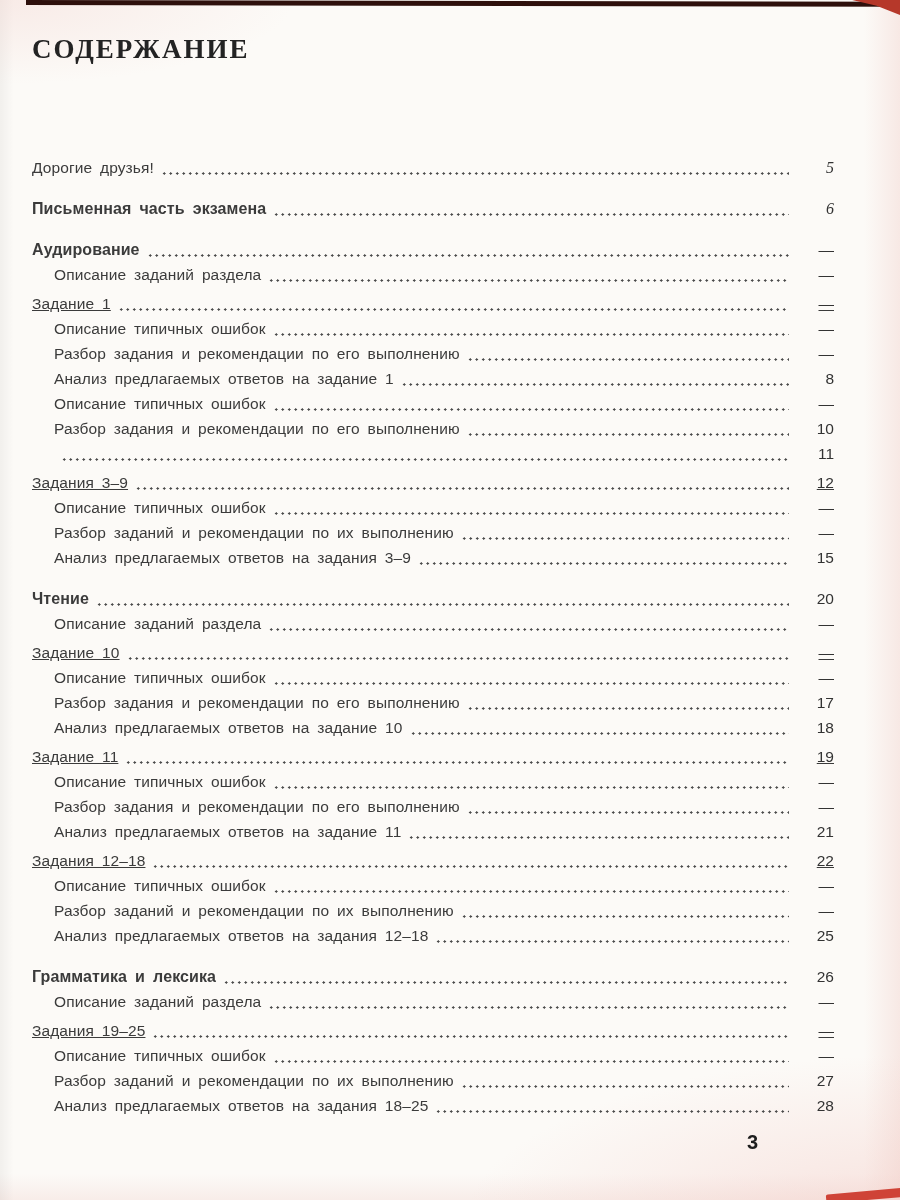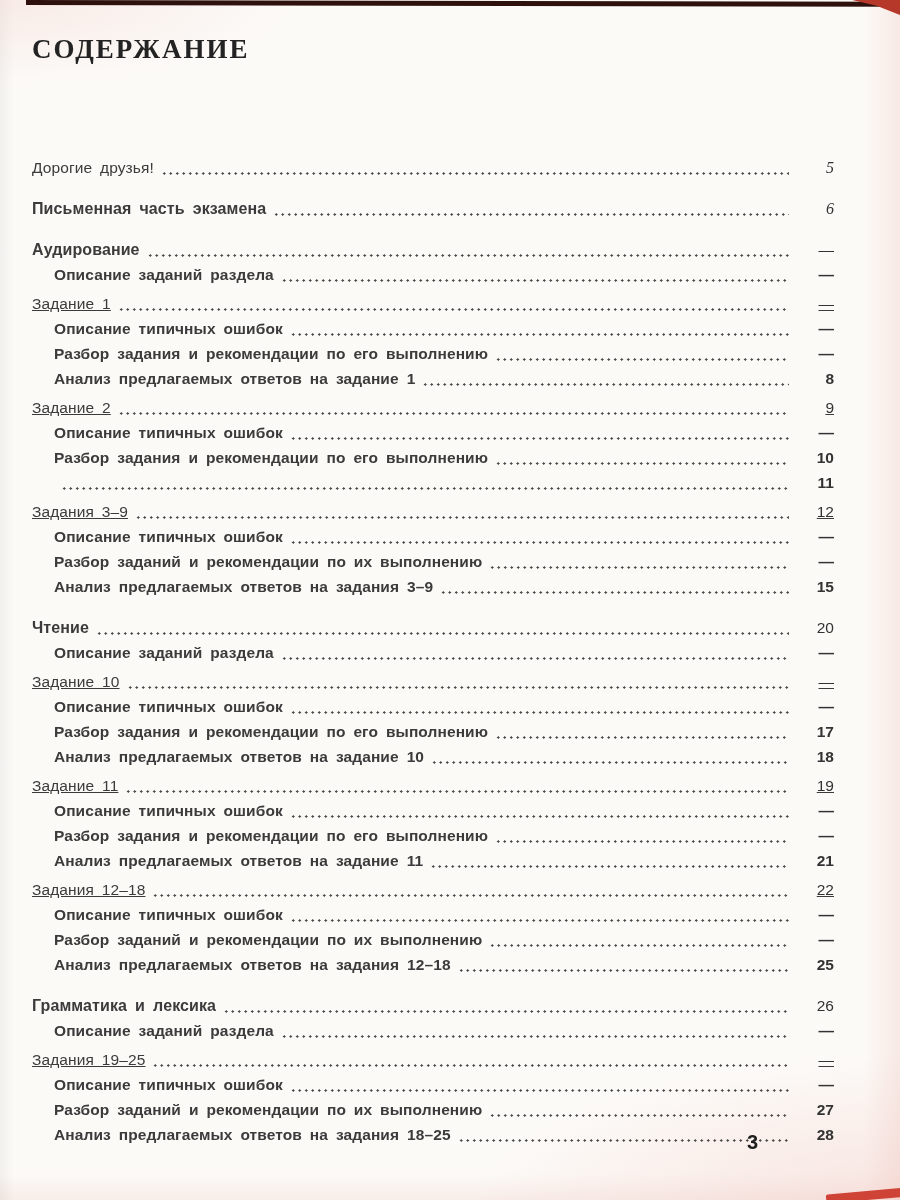--- a/index.html
+++ b/index.html
@@ -38,21 +38,21 @@
   .title {
     position: absolute; top: 34px; left: 32px; margin: 0;
     font-family: "Liberation Serif", serif;
     font-weight: 700; font-size: 27px; letter-spacing: 2px; color: #232323;
   }
 
   .toc { position: absolute; top: 110px; left: 32px; right: 66px; margin-top: 45px; }
 
   .row { display: flex; line-height: 25px; font-size: 15.5px; }
   .row.bold .label { font-weight: 700; font-size: 16px; }
-  .row.indent { padding-left: 22px; font-weight: bold; }
+  .row.indent { padding-left: 22px; }
   .row.gap-large { margin-top: 16px; }
   .row.gap-medium { margin-top: 4px; text-decoration: underline; }
 
   .label { white-space: nowrap; word-spacing: 3.5px; letter-spacing: 0.1px; }
 
   .dots { flex: 1; position: relative; min-width: 20px; }
   .dots::after {
     content: '';
     position: absolute; left: 7px; right: 9px; bottom: 5px; height: 3px;
     background-image: radial-gradient(circle, #4b4b4b 1.05px, transparent 1.3px);
@@ -111,25 +111,20 @@
       <div class="row indent">
         <span class="label">Разбор задания и рекомендации по его выполнению</span>
         <span class="dots"></span>
         <span class="pagenum">—</span>
       </div>
       <div class="row indent">
         <span class="label">Анализ предлагаемых ответов на задание 1</span>
         <span class="dots"></span>
         <span class="pagenum">8</span>
       </div>
-      <div class="row gap-medium">
-        <span class="label">Задание 2</span>
-        <span class="dots"></span>
-        <span class="pagenum">9</span>
-      </div>
       <div class="row indent">
         <span class="label">Описание типичных ошибок</span>
         <span class="dots"></span>
         <span class="pagenum">—</span>
       </div>
       <div class="row indent">
         <span class="label">Разбор задания и рекомендации по его выполнению</span>
         <span class="dots"></span>
         <span class="pagenum">10</span>
       </div>

